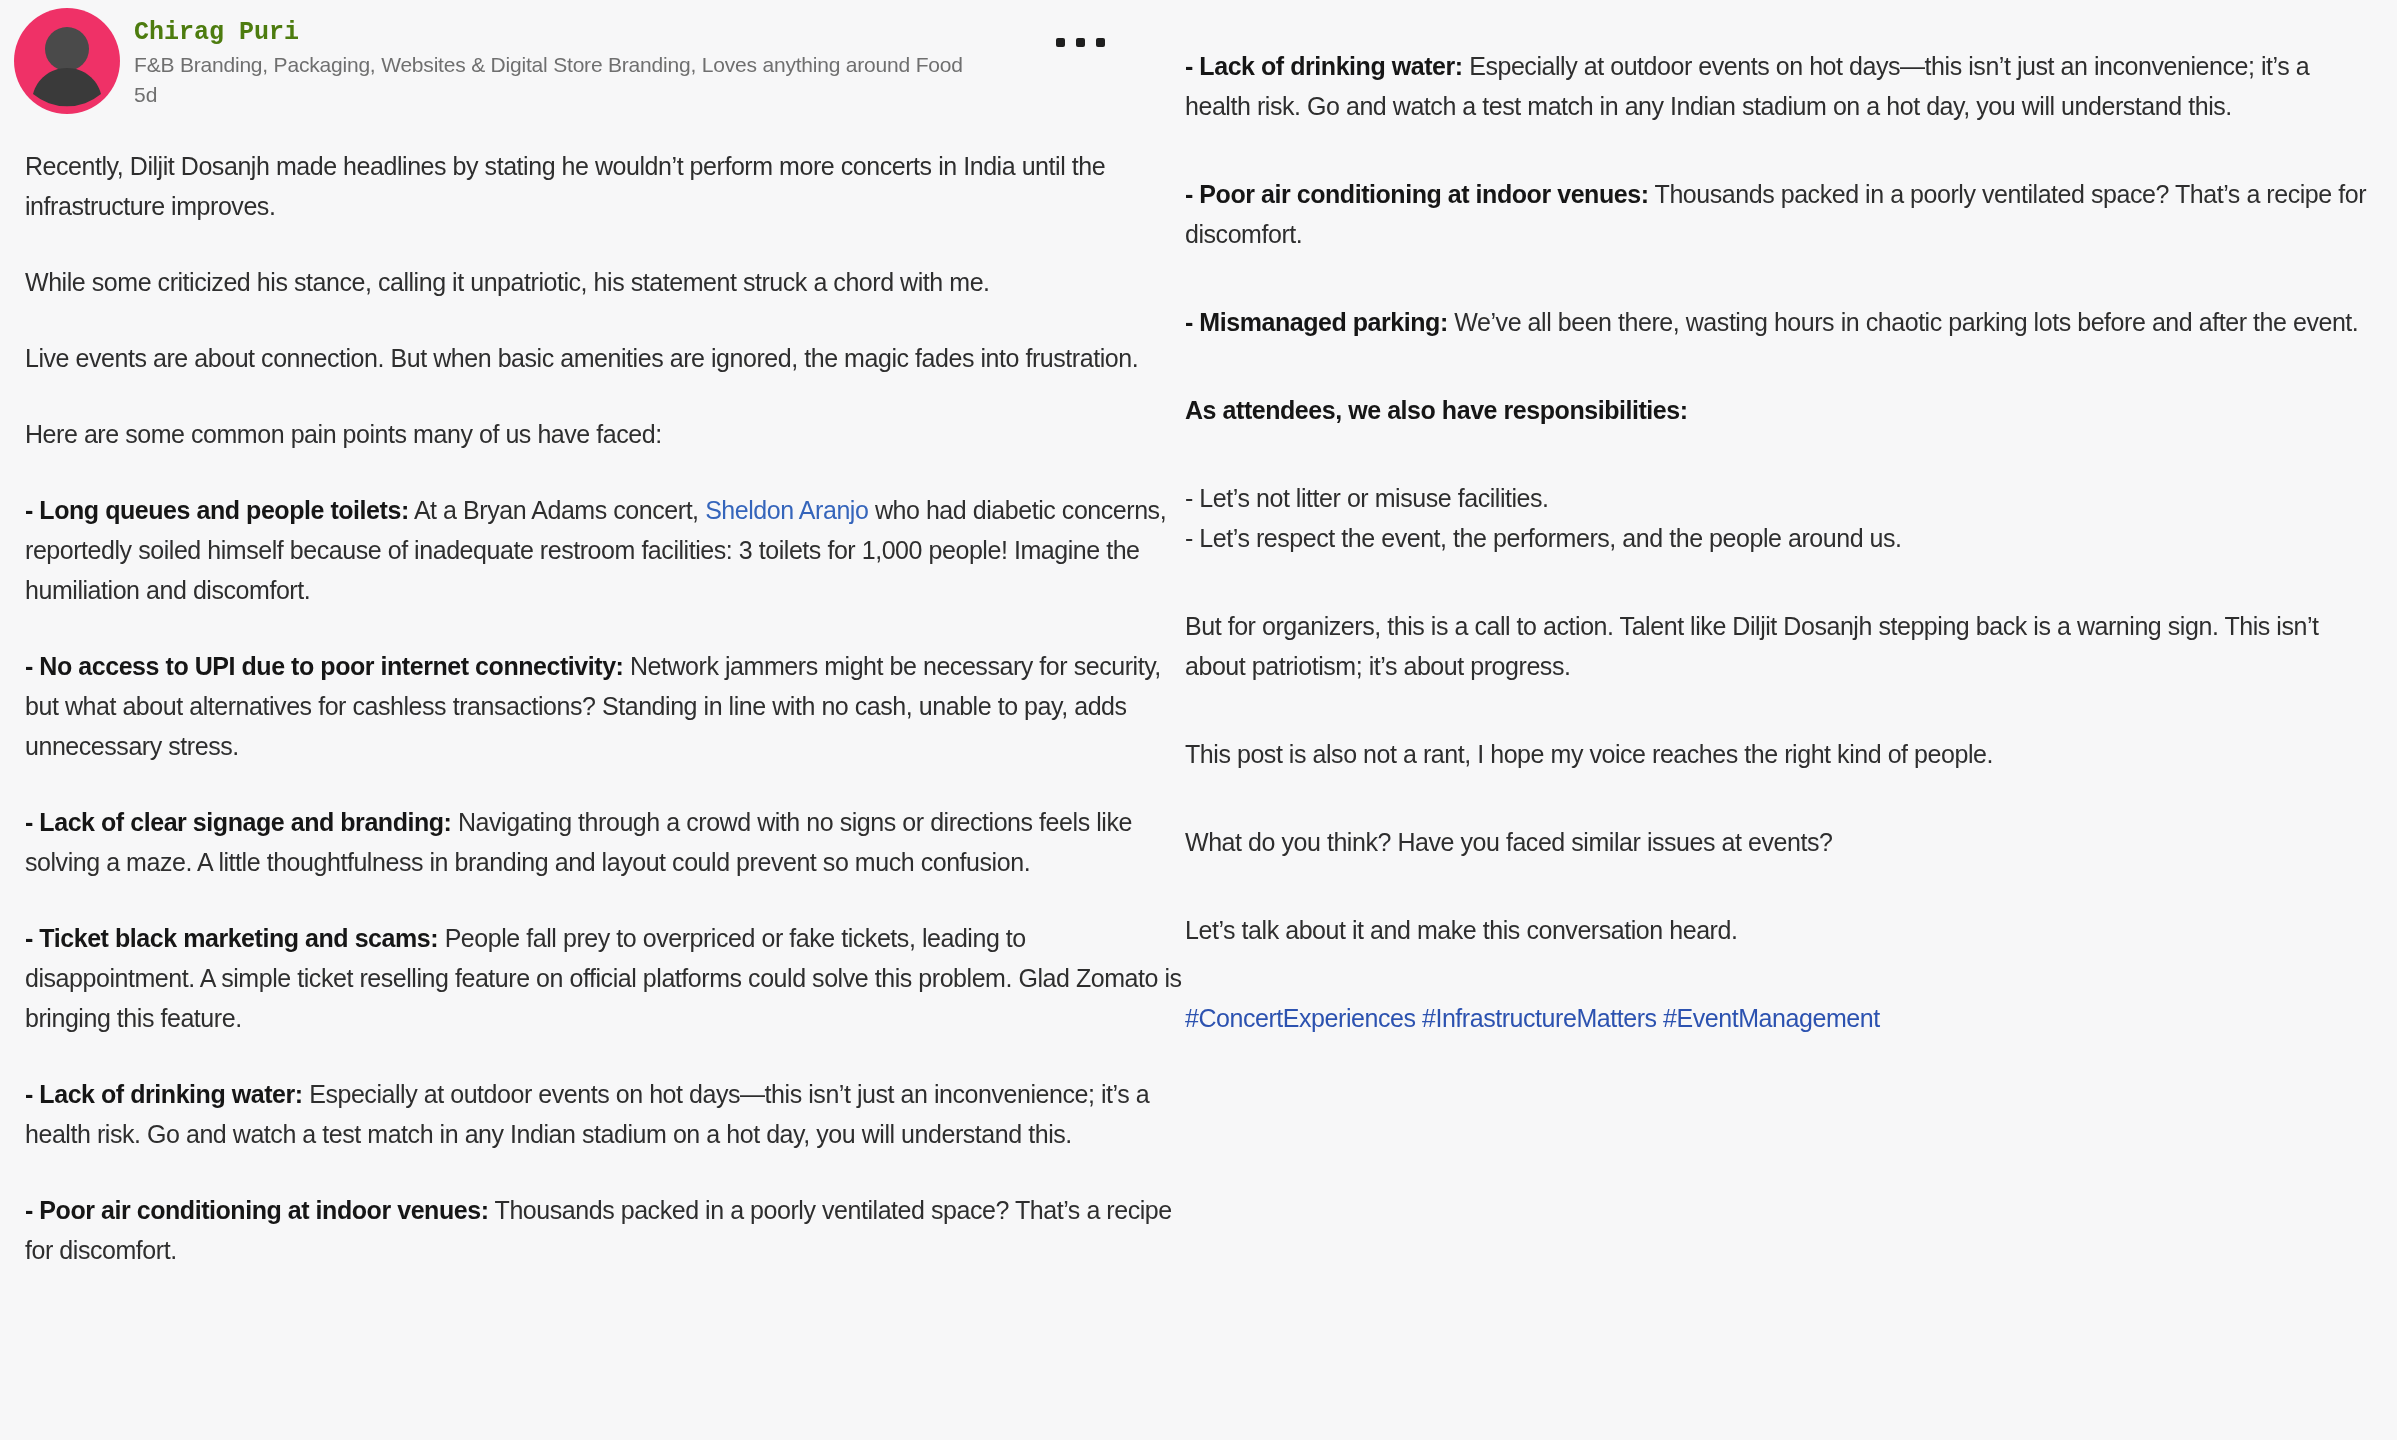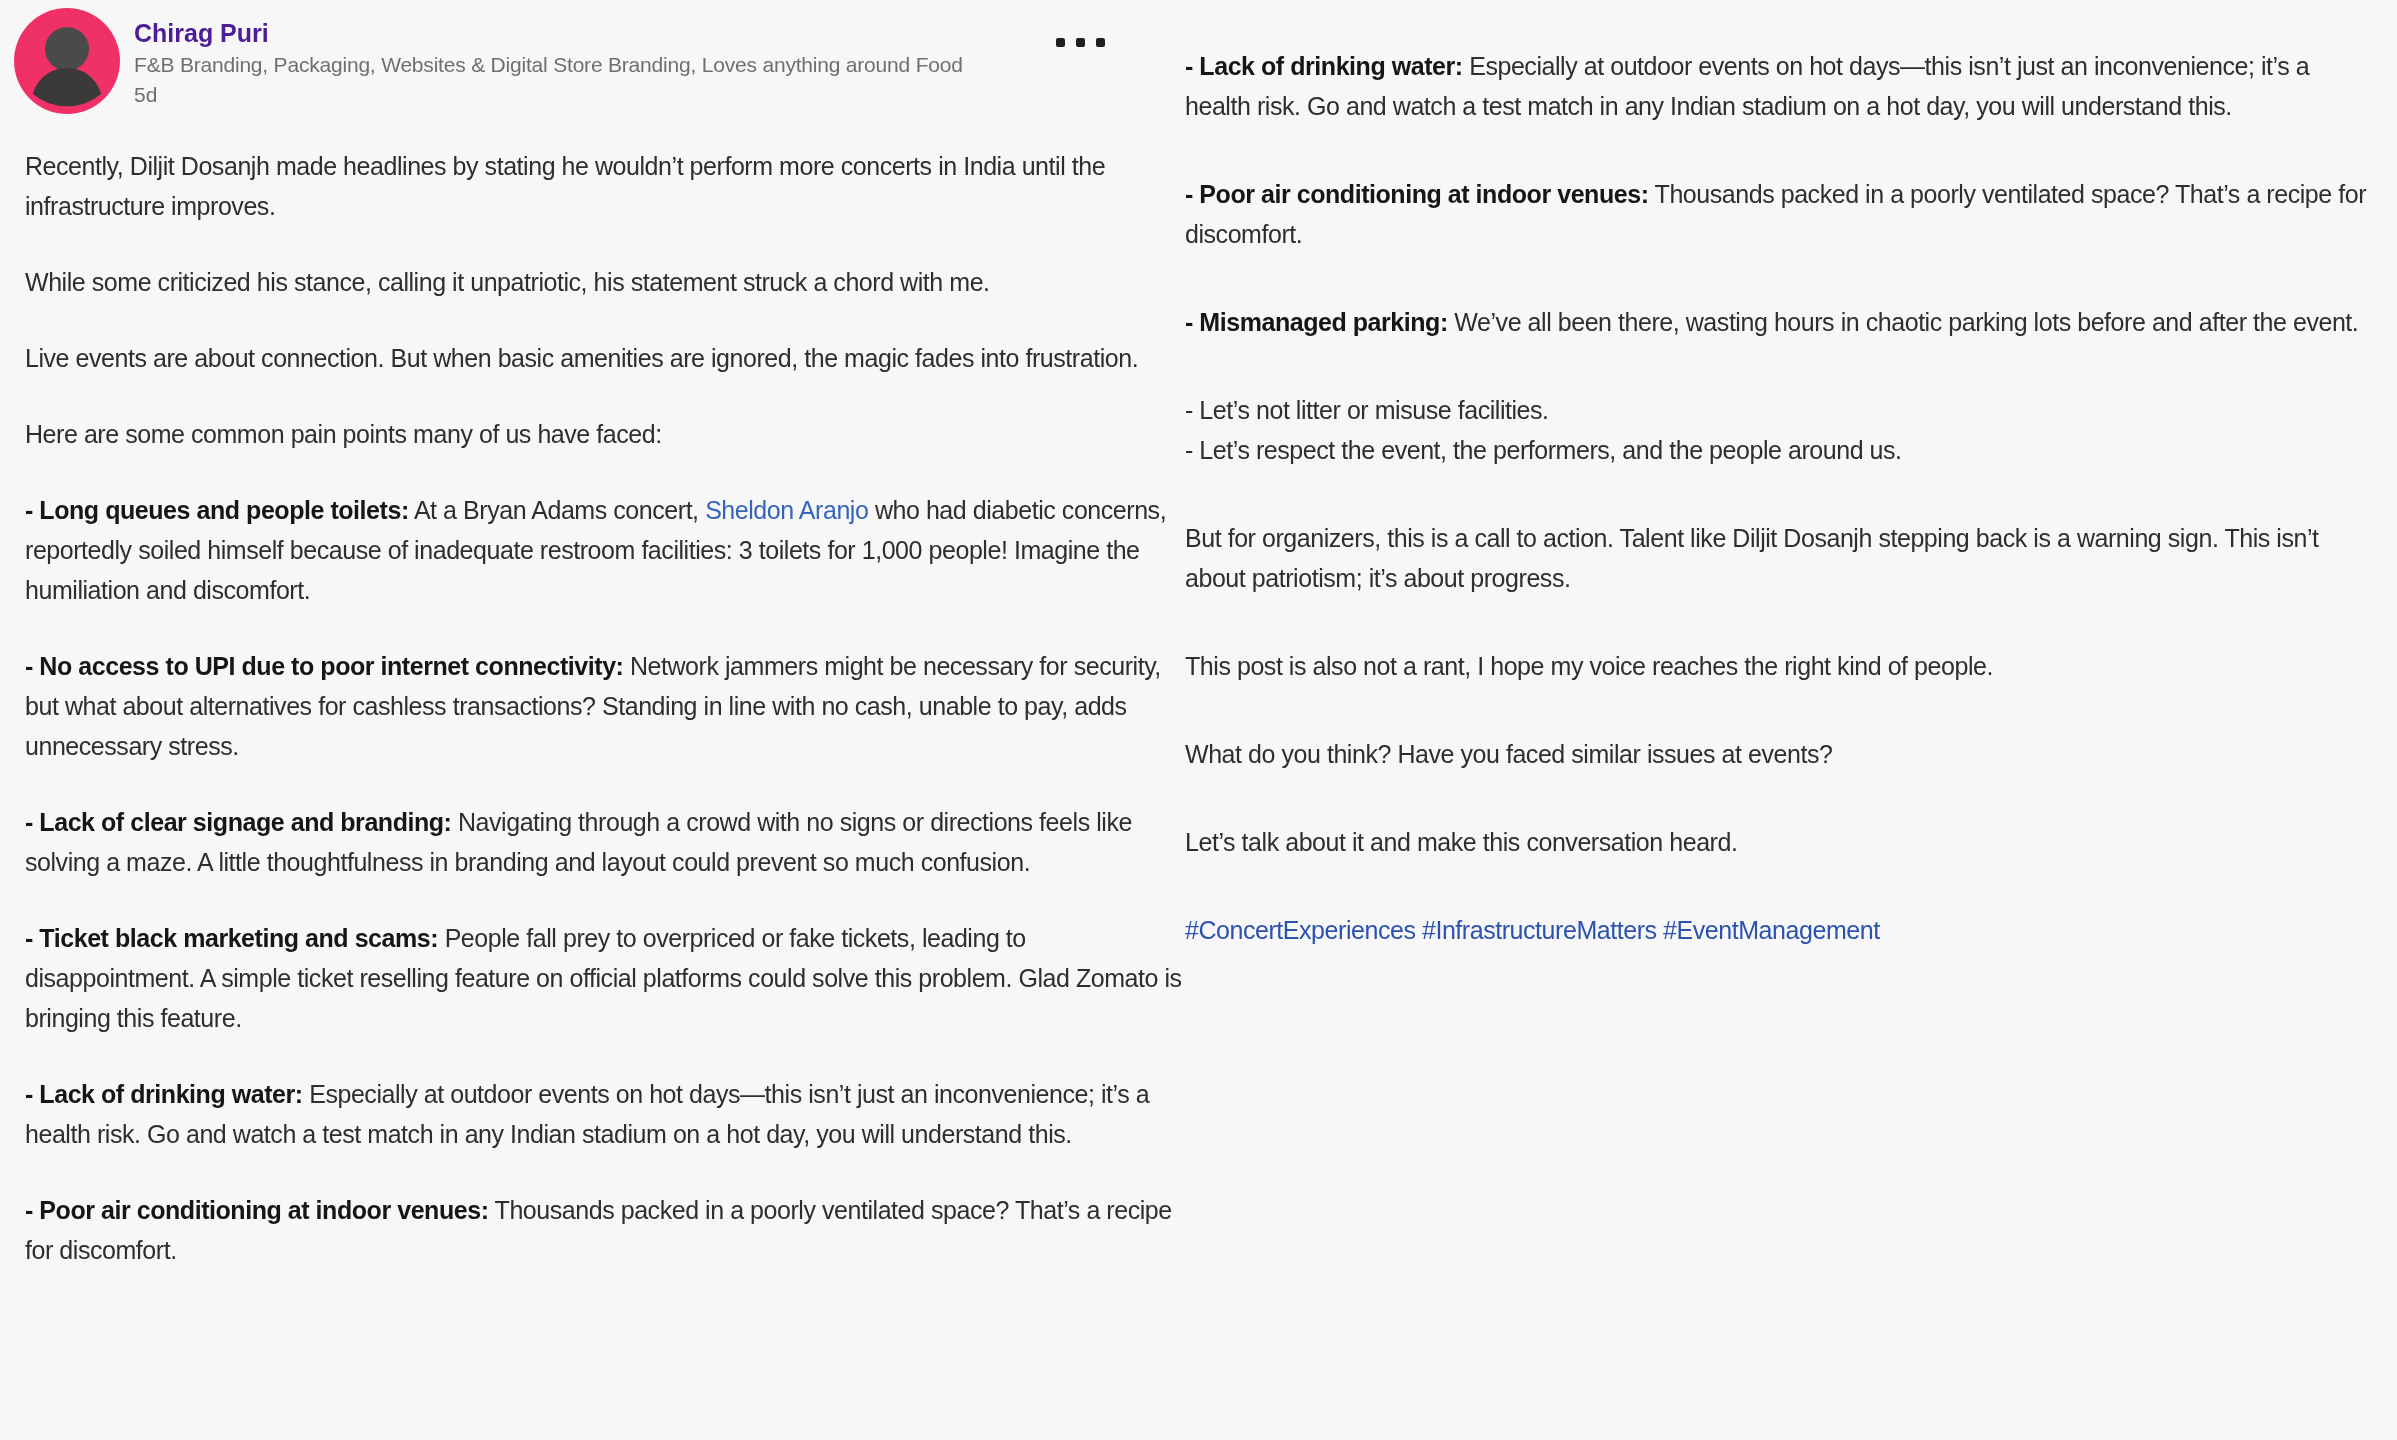--- a/index.html
+++ b/index.html
@@ -19,21 +19,21 @@
   .post-header{position:relative;height:130px;}
   .avatar{
     position:absolute;left:2px;top:0;
     width:106px;height:106px;border-radius:50%;
     background:var(--avatar,#ef3167);overflow:hidden;cursor:pointer;
   }
   .avatar svg{display:block;width:106px;height:106px;}
   .author{margin-left:122px;padding-top:8px;}
   .author-name{
     font-size:25px;line-height:34px;font-weight:bold;
-    color:#4c1d95;cursor:pointer;display:inline-block;
+    color:#4d7c0f;cursor:pointer;display:inline-block;font-family:Liberation Mono, monospace;
   }
   .author-headline{
     font-size:21px;line-height:30px;color:var(--muted,#6f6f6f);
     letter-spacing:-0.2px;
   }
   .post-time{font-size:21px;line-height:30px;color:var(--muted,#6f6f6f);}
   .menu{
     position:absolute;left:1040px;top:26px;
     display:flex;gap:11px;padding:4px;cursor:pointer;
   }
@@ -89,20 +89,21 @@
         <p class="para"><span class="b">- Lack of drinking water:</span><span> Especially at outdoor events on hot days—this isn’t just an inconvenience; it’s a health risk. Go and watch a test match in any Indian stadium on a hot day, you will understand this.</span></p>
         <p class="para"><span class="b">- Poor air conditioning at indoor venues:</span><span> Thousands packed in a poorly ventilated space? That’s a recipe for discomfort.</span></p>
       </div>
   </div>
 
   <div class="col col-right">
     <div id="col-right">
         <p class="para"><span class="b">- Lack of drinking water:</span><span> Especially at outdoor events on hot days—this isn’t just an inconvenience; it’s a health risk. Go and watch a test match in any Indian stadium on a hot day, you will understand this.</span></p>
         <p class="para"><span class="b">- Poor air conditioning at indoor venues:</span><span> Thousands packed in a poorly ventilated space? That’s a recipe for discomfort.</span></p>
         <p class="para"><span class="b">- Mismanaged parking:</span><span> We’ve all been there, wasting hours in chaotic parking lots before and after the event.</span></p>
+        <p class="para"><span class="b">As attendees, we also have responsibilities:</span></p>
         <p class="para"><span>- Let’s not litter or misuse facilities.
 - Let’s respect the event, the performers, and the people around us.</span></p>
         <p class="para"><span>But for organizers, this is a call to action. Talent like Diljit Dosanjh stepping back is a warning sign. This isn’t about patriotism; it’s about progress.</span></p>
         <p class="para"><span>This post is also not a rant, I hope my voice reaches the right kind of people.</span></p>
         <p class="para"><span>What do you think? Have you faced similar issues at events?</span></p>
         <p class="para"><span>Let’s talk about it and make this conversation heard.</span></p>
         <p class="para"><a class="hashtag">#ConcertExperiences</a><span> </span><a class="hashtag">#InfrastructureMatters</a><span> </span><a class="hashtag">#EventManagement</a></p>
       </div>
   </div>
 

